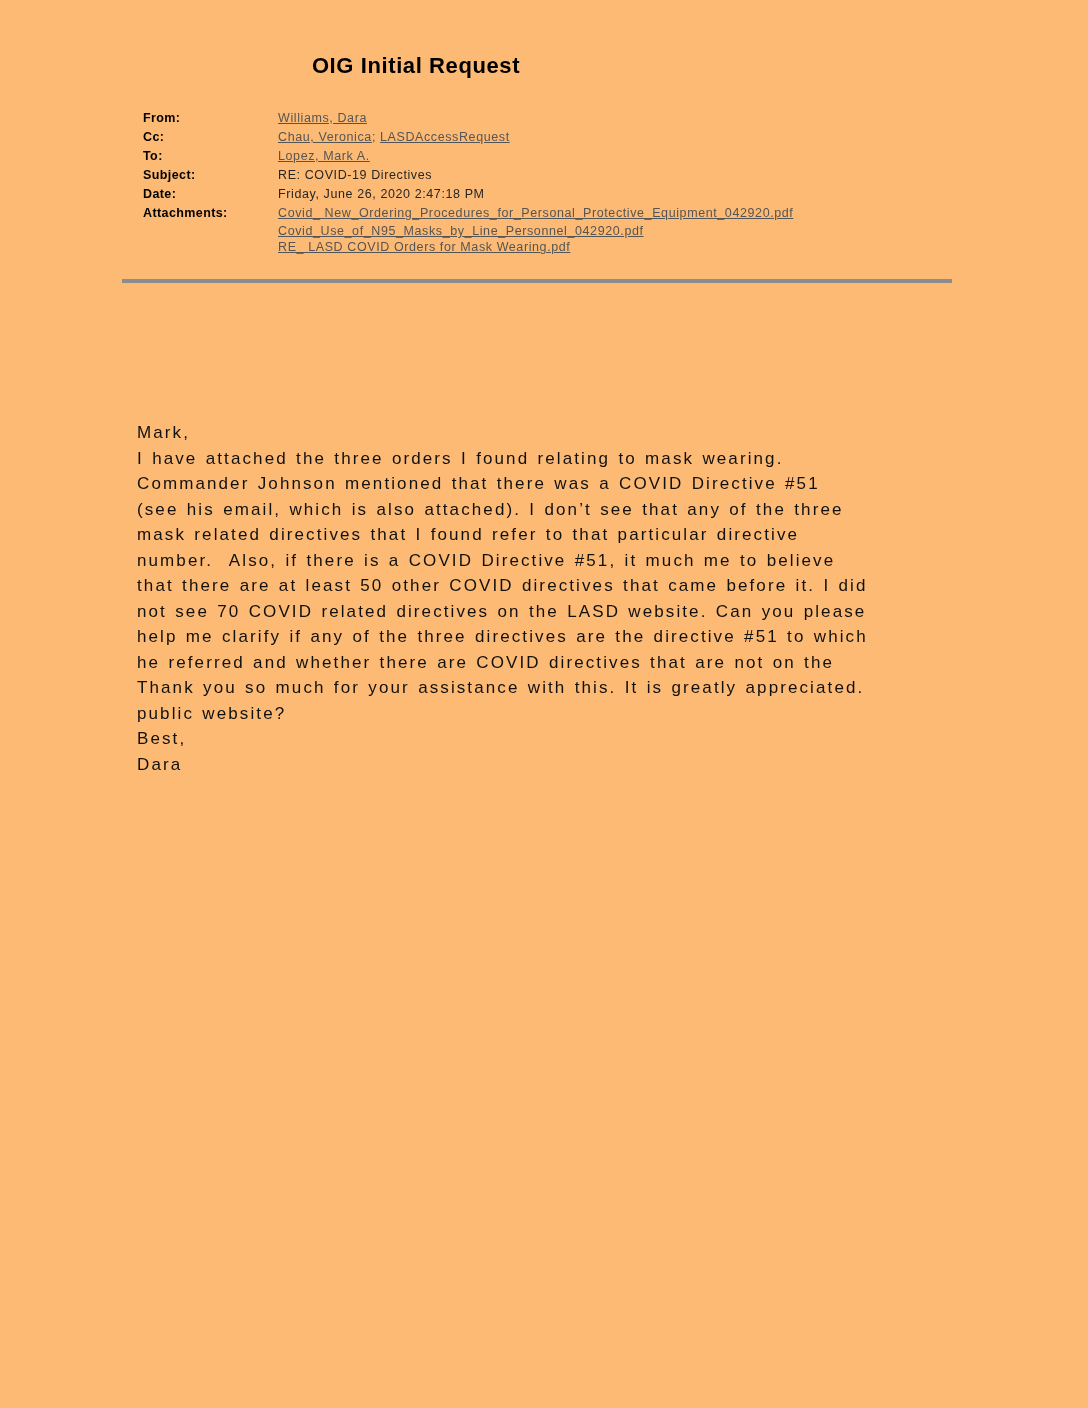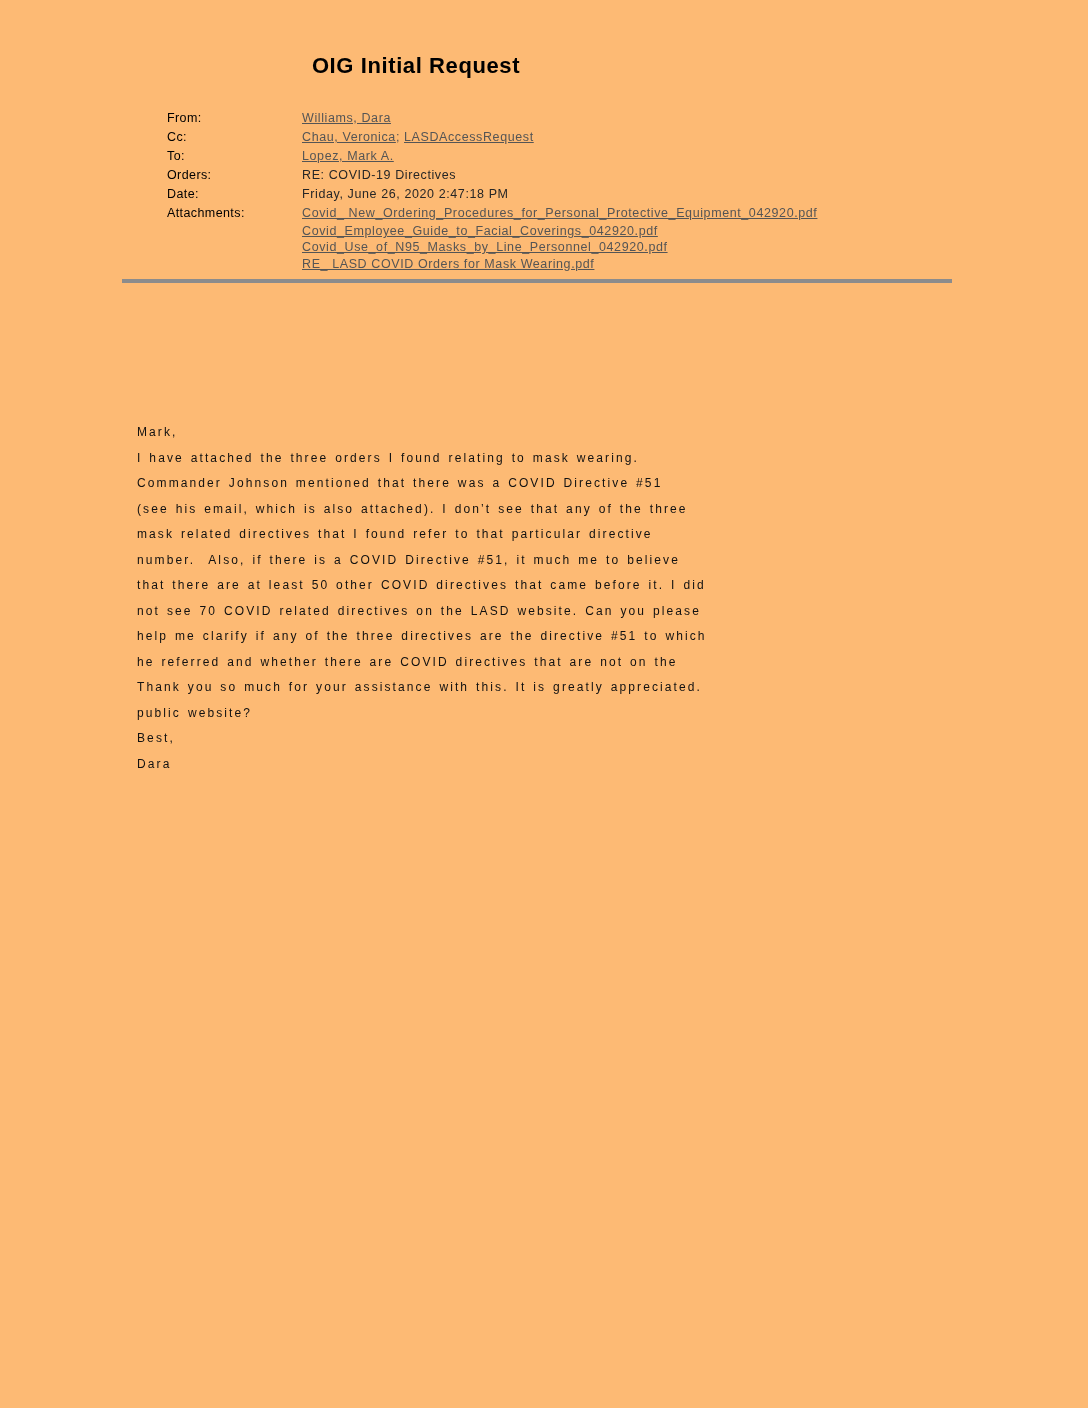--- a/index.html
+++ b/index.html
@@ -35,24 +35,23 @@
     font-size: 12.5px;
     color: #262626;
   }
   .field-row {
     display: flex;
     align-items: flex-start;
     line-height: 19px;
   }
   .field-label {
     flex: 0 0 135px;
-    font-weight: normal;
+    font-weight: bold;
     color: #000000;
     letter-spacing: 0.4px;
-    margin-left: 24px;
   }
   .field-value {
     color: #262626;
     letter-spacing: 0.6px;
   }
   .link {
     color: #555555;
     text-decoration: underline;
     letter-spacing: 0.6px;
     cursor: pointer;
@@ -78,21 +77,21 @@
     left: 122px;
     width: 830px;
     height: 4px;
     background: #8c8c8c;
   }
   .email-body {
     position: absolute;
     top: 420px;
     left: 137px;
     width: 900px;
-    font-size: 12px;
+    font-size: 17px;
     line-height: 25.5px;
     color: #111111;
     letter-spacing: 2.1px;
     word-spacing: 1.5px;
   }
   .body-line {
     white-space: pre;
   }
 </style>
 </head>
@@ -119,34 +118,33 @@
     </div>
 
     <div class="field-row">
       <div class="field-label">To:</div>
       <div class="field-value">
         <span class="link">Lopez, Mark A.</span>
       </div>
     </div>
 
     <div class="field-row">
-      <div class="field-label">Orders:</div>
+      <div class="field-label">Subject:</div>
       <div class="field-value">RE: COVID-19 Directives</div>
     </div>
 
     <div class="field-row">
       <div class="field-label">Date:</div>
       <div class="field-value">Friday, June 26, 2020 2:47:18 PM</div>
     </div>
 
     <div class="field-row">
       <div class="field-label">Attachments:</div>
       <div class="field-value attachment-list">
         <span class="link">Covid_ New_Ordering_Procedures_for_Personal_Protective_Equipment_042920.pdf</span>
-        <span class="link">Covid_Employee_Guide_to_Facial_Coverings_042920.pdf</span>
         <span class="link">Covid_Use_of_N95_Masks_by_Line_Personnel_042920.pdf</span>
         <span class="link">RE_ LASD COVID Orders for Mask Wearing.pdf</span>
       </div>
     </div>
 
   </div>
 
   <div class="divider"></div>
 
   <div class="email-body">

